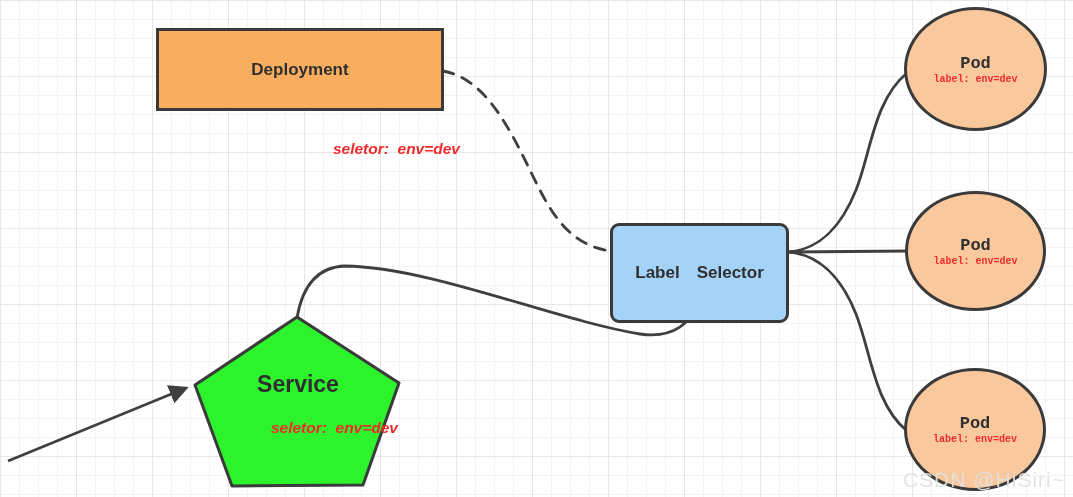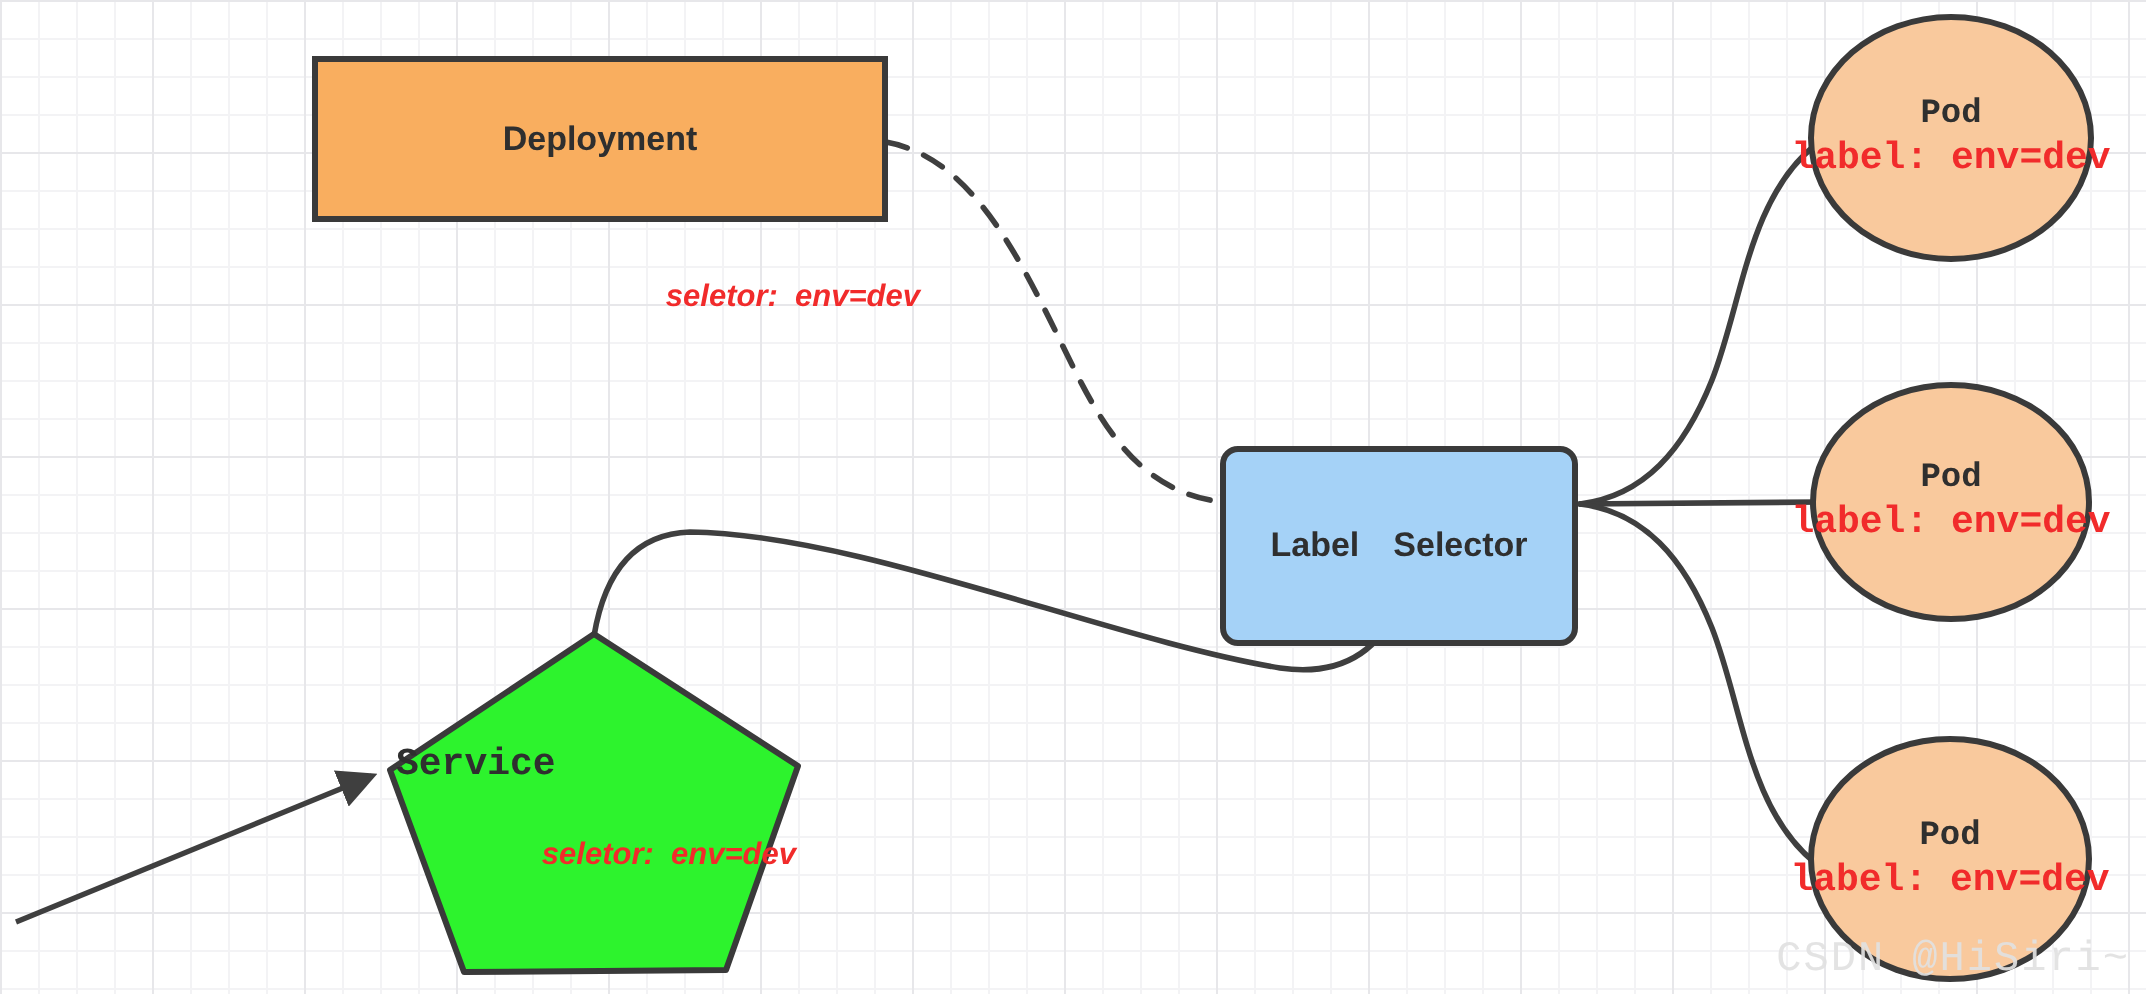--- a/index.html
+++ b/index.html
@@ -60,52 +60,51 @@
     text-align: right;
     white-space: pre;
   }
   .deployment-note { left: 280px; top: 140px; width: 180px; }
   .service-note { left: 198px; top: 419px; width: 200px; }
 
   .service-label {
     position: absolute;
     z-index: 3;
     left: 198px; top: 371px; width: 200px;
+    text-align: center;
     color: #2f2f2f;
     font-weight: bold;
-    font-size: 19px;
-    font-family: Liberation Mono, monospace;
+    font-size: 23px;
   }
 
   .pod {
     border-radius: 50%;
     background: #f9c99d;
     border: 3px solid #3a3a3a;
     flex-direction: column;
     gap: 1px;
     font-family: Liberation Mono, monospace;
   }
   .pod-1 { left: 904px; top: 7px;   width: 143px; height: 124px; }
   .pod-2 { left: 905px; top: 191px; width: 141px; height: 120px; }
   .pod-3 { left: 904px; top: 368px; width: 142px; height: 123px; }
   .pod .pod-sub {
     color: #f12b2b;
     font-weight: bold;
-    font-size: 19px;
+    font-size: 10px;
     white-space: pre;
   }
 
   .watermark {
     position: absolute;
     z-index: 5;
     right: 8px; bottom: 5px;
     font-size: 21px;
     color: rgba(225, 225, 225, 0.92);
     letter-spacing: 1px;
-    font-family: Liberation Mono, monospace;
   }
 </style>
 </head>
 <body>
 
 <div class="canvas">
 
   <svg class="connector-layer" viewBox="0 0 1073 497" xmlns="http://www.w3.org/2000/svg">
     <defs>
       <marker id="arrowhead" viewBox="0 0 10 10" refX="8.5" refY="5" markerWidth="7.5" markerHeight="7.5" orient="auto">

